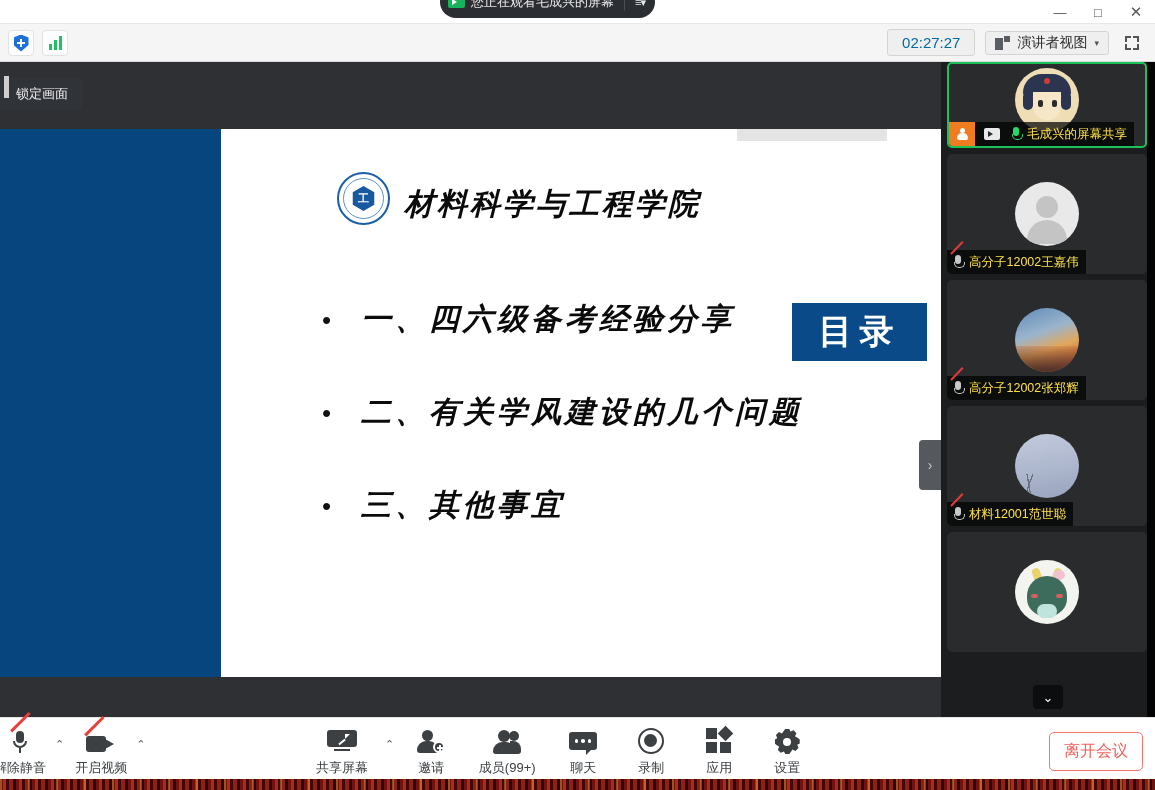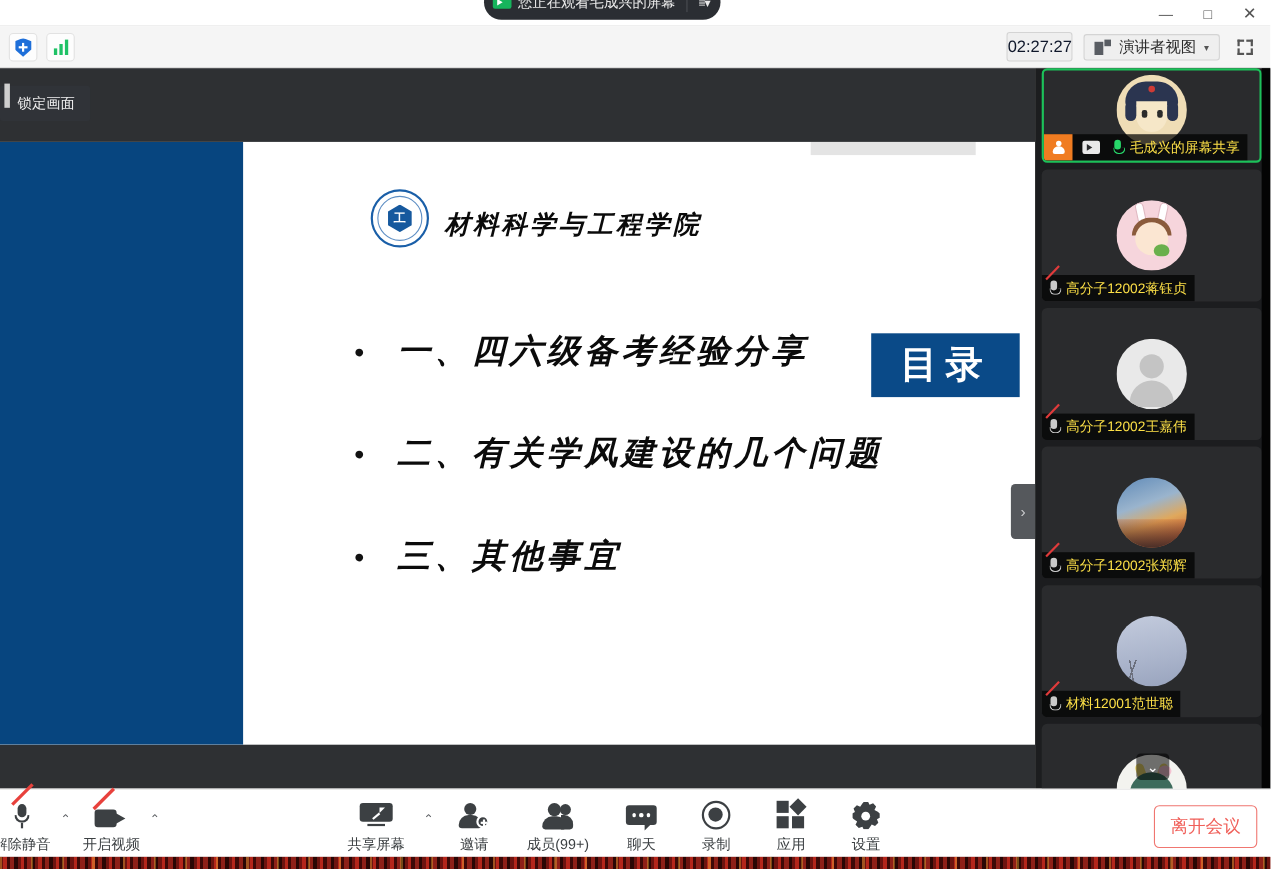--- a/index.html
+++ b/index.html
@@ -73,21 +73,21 @@
   .bars i:nth-child(1){ height:6px; }
   .bars i:nth-child(2){ height:10px; }
   .bars i:nth-child(3){ height:14px; }
 
   .tb-right {
     position: absolute; right: 10px; top: 5px;
     display: flex; align-items: center; gap: 10px;
   }
   .timer {
     background:#efefef; border:1px solid #d4d4d4; border-radius:3px;
-    padding: 4px 0; font-size: 15px; color:#0f172a;
+    padding: 4px 14px; font-size: 15px; color:#0369a1;
   }
   .viewsel {
     background:#efefef; border:1px solid #d4d4d4; border-radius:3px;
     padding: 2px 9px; font-size: 14px; color:#2b2b2b;
     display:flex; align-items:center; gap:7px;
   }
   .view-ico { width:15px; height:14px; position:relative; }
   .view-ico::before{
     content:""; position:absolute; left:0; top:2px; width:8px; height:12px;
     background:#595d63;
@@ -146,21 +146,21 @@
     content:""; position:absolute; left:4px; top:4px; right:4px; bottom:4px;
     border:1px solid #5f8fc4; border-radius:50%;
   }
   .seal-core {
     width:25px; height:25px; background:#16599e;
     clip-path: polygon(50% 0,93% 25%,93% 75%,50% 100%,7% 75%,7% 25%);
     display:flex; align-items:center; justify-content:center;
     color:#fff; font-size:11px; font-weight:bold;
   }
   .school-name {
-    font-family:"DejaVu Serif", serif; font-size:23px; font-weight:bold;
+    font-family:"DejaVu Serif", serif; font-size:30px; font-weight:bold;
     color:#0a0a0a; letter-spacing:3px; font-style:italic;margin-top:12px;
   }
   .toc-banner {
     position:absolute; left:792px; top:174px; width:135px; height:58px;
     background:#0a4a88; display:flex; align-items:center; justify-content:center;
   }
   .toc-banner span {
     font-family:"DejaVu Serif", serif; color:#ffffff; font-size:34px;
     letter-spacing:7px; font-weight:bold;
   }
@@ -549,37 +549,20 @@
       <div class="namebar">
         <span class="host-badge">
           <span class="person-glyph"></span>
         </span>
         <span class="share-glyph"></span>
         <span class="mic-on"></span>
         <span class="nm">毛成兴的屏幕共享</span>
       </div>
     </div>
 
-    <div class="pcard">
-      <div class="avatar">
-        <div class="av-bunny">
-          <span class="ear l"></span>
-            <span class="ear r"></span>
-          <span class="hair"></span>
-            <span class="face"></span>
-            <span class="leaf"></span>
-        </div>
-      </div>
-      <div class="namebar">
-        <span class="mic-off">
-            <span class="mic-slash"></span>
-          </span>
-        <span class="nm">高分子12002蒋钰贞</span>
-      </div>
-    </div>
 
     <div class="pcard">
       <div class="avatar">
         <div class="av-blank">
             <span class="h"></span>
             <span class="b"></span>
           </div>
       </div>
       <div class="namebar">
         <span class="mic-off">

